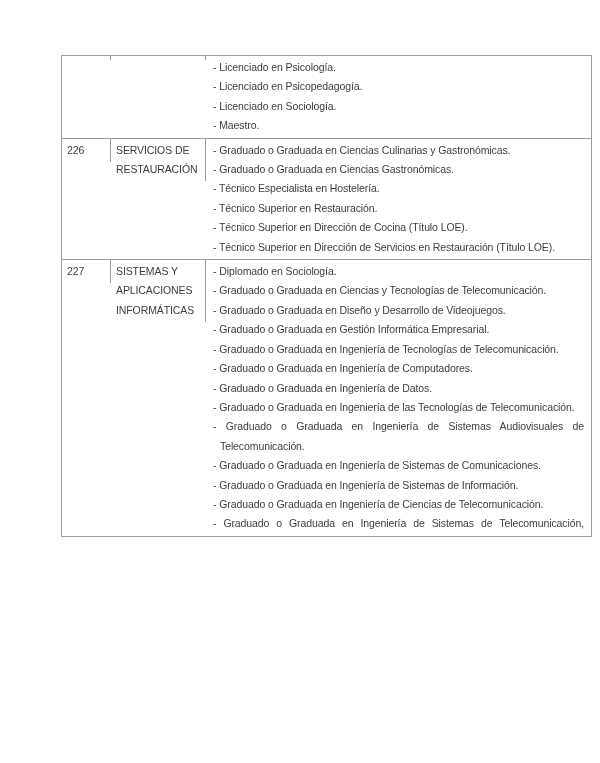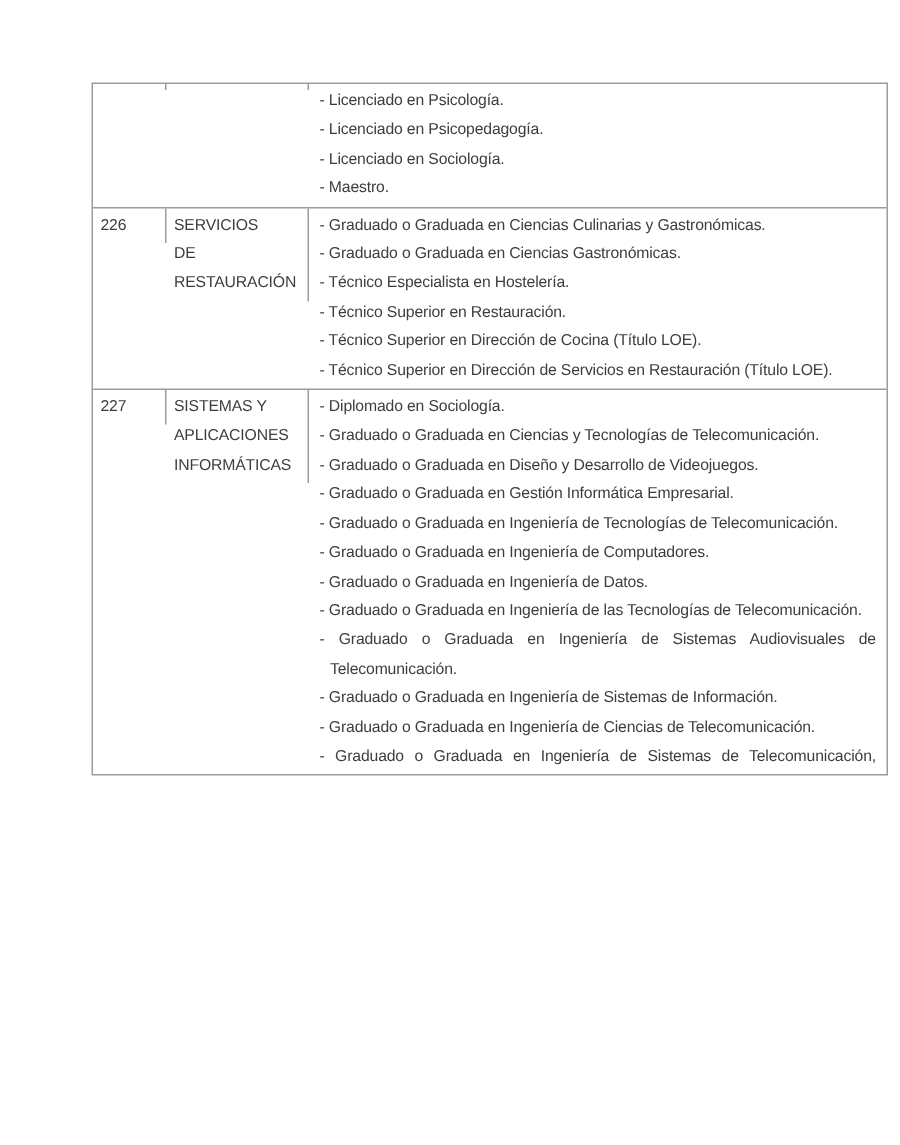--- a/index.html
+++ b/index.html
@@ -36,21 +36,21 @@
   }
   .code {
     width: 49px;
     flex: 0 0 49px;
     padding: 2px 3px 2px 5px;
     border-right: 1px solid var(--border, #9c9c9c);
   }
   .spec {
     width: 95px;
     flex: 0 0 95px;
-    padding: 2px 22px 2px 5px;
+    padding: 2px 2px 2px 5px;
     border-right: 1px solid var(--border, #9c9c9c);
   }
   .degrees {
     flex: 1 1 auto;
     padding: 2px 7px 2px 7px;
     min-width: 0;
   }
   .degree {
     text-align: justify;
     padding-left: 7px;
@@ -94,19 +94,20 @@
     <div class="cell degrees">
           <div class="degree">- Diplomado en Sociología.</div>
           <div class="degree">- Graduado o Graduada en Ciencias y Tecnologías de Telecomunicación.</div>
           <div class="degree">- Graduado o Graduada en Diseño y Desarrollo de Videojuegos.</div>
           <div class="degree">- Graduado o Graduada en Gestión Informática Empresarial.</div>
           <div class="degree">- Graduado o Graduada en Ingeniería de Tecnologías de Telecomunicación.</div>
           <div class="degree">- Graduado o Graduada en Ingeniería de Computadores.</div>
           <div class="degree">- Graduado o Graduada en Ingeniería de Datos.</div>
           <div class="degree">- Graduado o Graduada en Ingeniería de las Tecnologías de Telecomunicación.</div>
           <div class="degree">- Graduado o Graduada en Ingeniería de Sistemas Audiovisuales de Telecomunicación.</div>
+          <div class="degree">- Graduado o Graduada en Ingeniería de Sistemas de Comunicaciones.</div>
           <div class="degree">- Graduado o Graduada en Ingeniería de Sistemas de Información.</div>
           <div class="degree">- Graduado o Graduada en Ingeniería de Ciencias de Telecomunicación.</div>
           <div class="degree">- Graduado o Graduada en Ingeniería de Sistemas de Telecomunicación,</div>
         </div>
   </div>
 </div>
 </div>
 
 </body></html>

